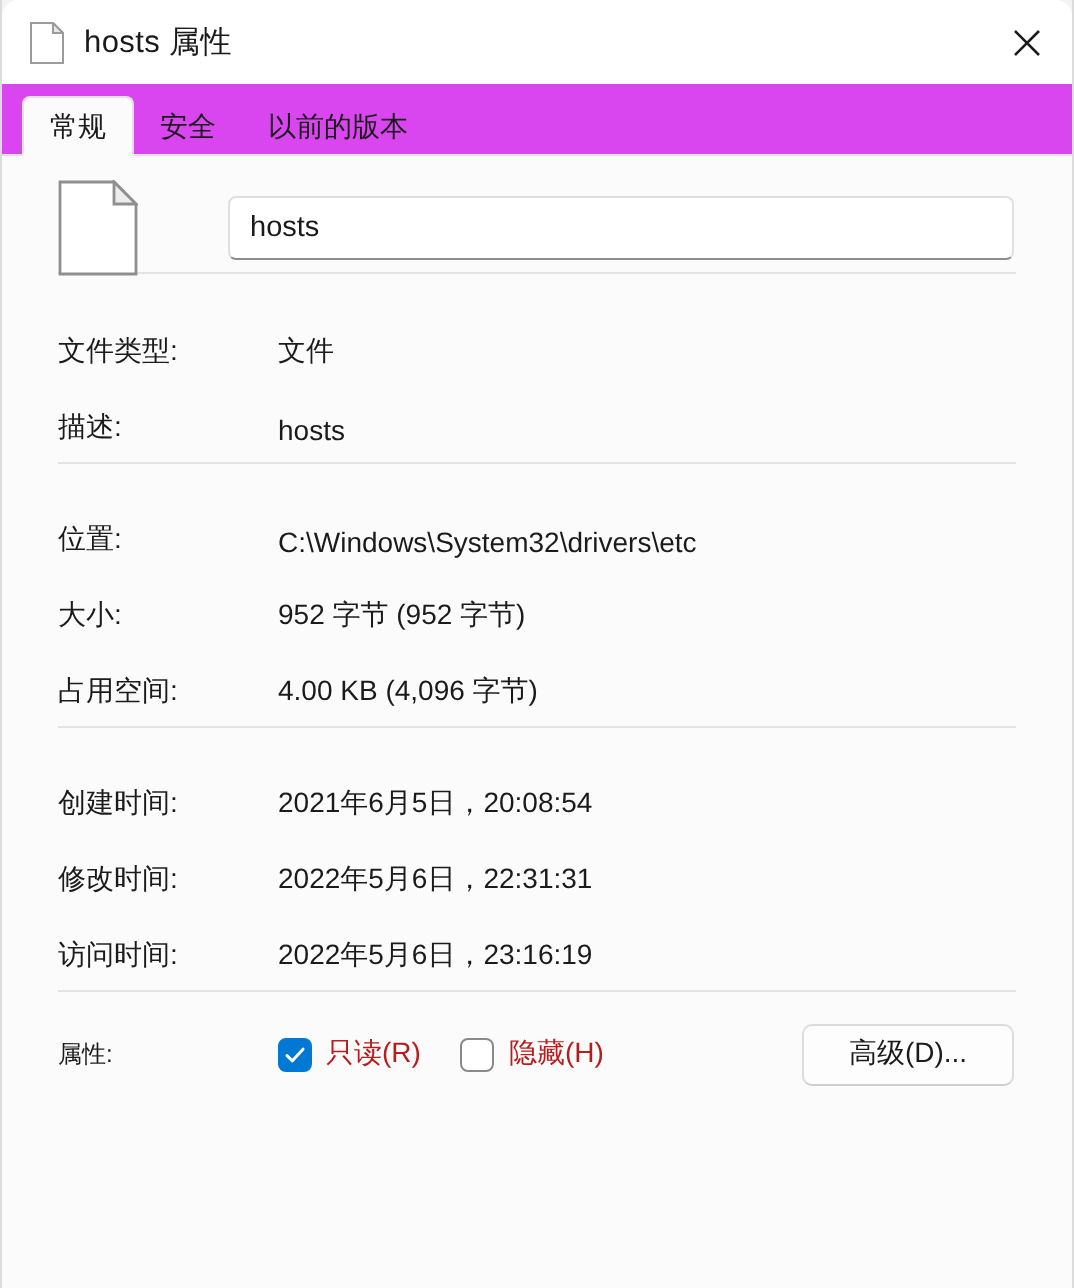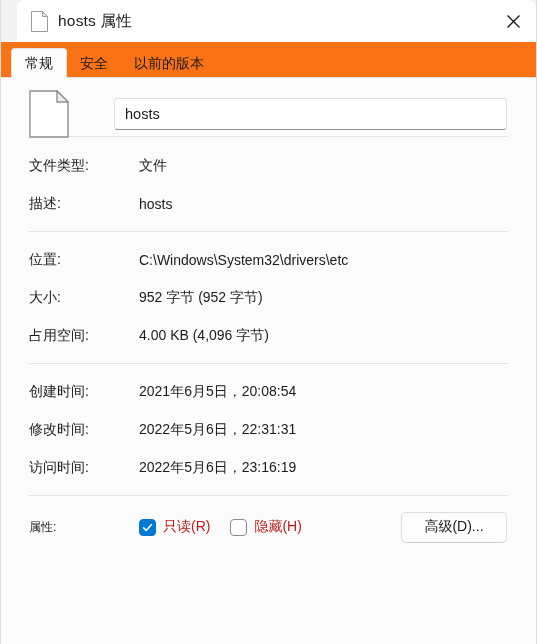--- a/index.html
+++ b/index.html
@@ -19,21 +19,21 @@
     background: #f3f3f3;
     box-sizing: border-box;
     border-left: 1px solid #dcdcdc;
     border-right: 1px solid #dcdcdc;
     overflow: hidden;
   }
 
   
   .titlebar {
     position: absolute;
-    top: 0; left: 16px; right: 0;
+    top: 0; left: 0; right: 0;
     height: 42px;
     background: #ffffff;
     border-top-left-radius: 8px;
     border-top-right-radius: 8px;
     display: flex;
     align-items: center;
   }
   .title-icon {
     margin-left: 14px;
     width: 17px;
@@ -58,21 +58,21 @@
     justify-content: center;
     cursor: default;
   }
   .close-btn svg { display: block; }
 
   
   .tabstrip {
     position: absolute;
     top: 42px; left: 0; right: 0;
     height: 36px;
-    background: #f97316;
+    background: #d946ef;
     display: flex;
     align-items: flex-end;
     padding-left: 10px;
     box-sizing: border-box;
     border-bottom: 1px solid #e2e2e2;
   }
   .tab {
     height: 30px;
     line-height: 30px;
     padding: 0 13px;
@@ -137,21 +137,21 @@
   .sep {
     height: 0;
     border-top: 1px solid #e3e3e3;
     margin: 0 28px 0 28px;
   }
 
   .section { padding: 0; }
 
   .row {
     display: flex;
-    align-items: center;
+    align-items: flex-end;
     height: 38px;
     padding-left: 28px;
     padding-right: 28px;
     box-sizing: border-box;
   }
   .row-label {
     width: 110px;
     flex: none;
     font-size: 14px;
     color: #1b1b1b;

